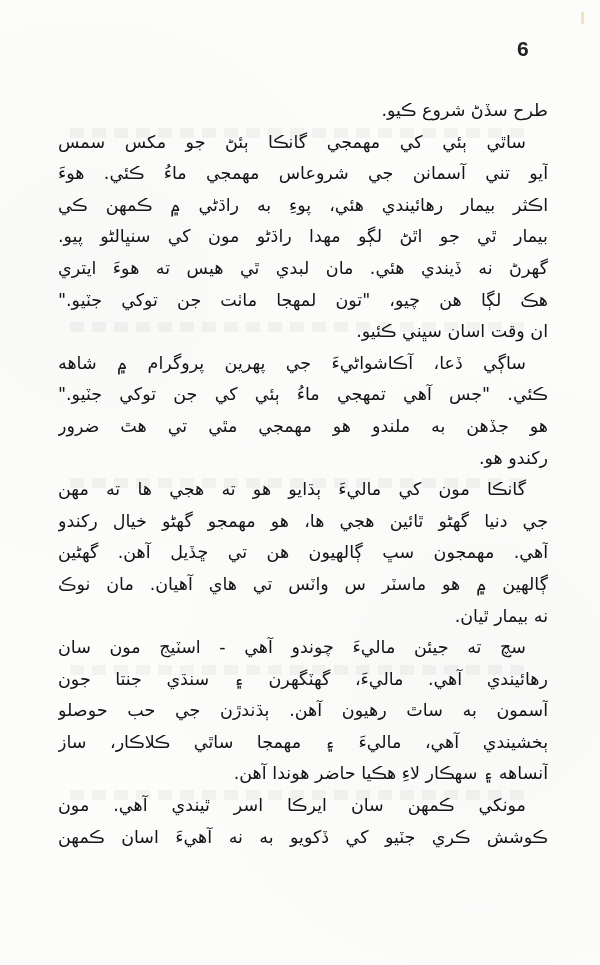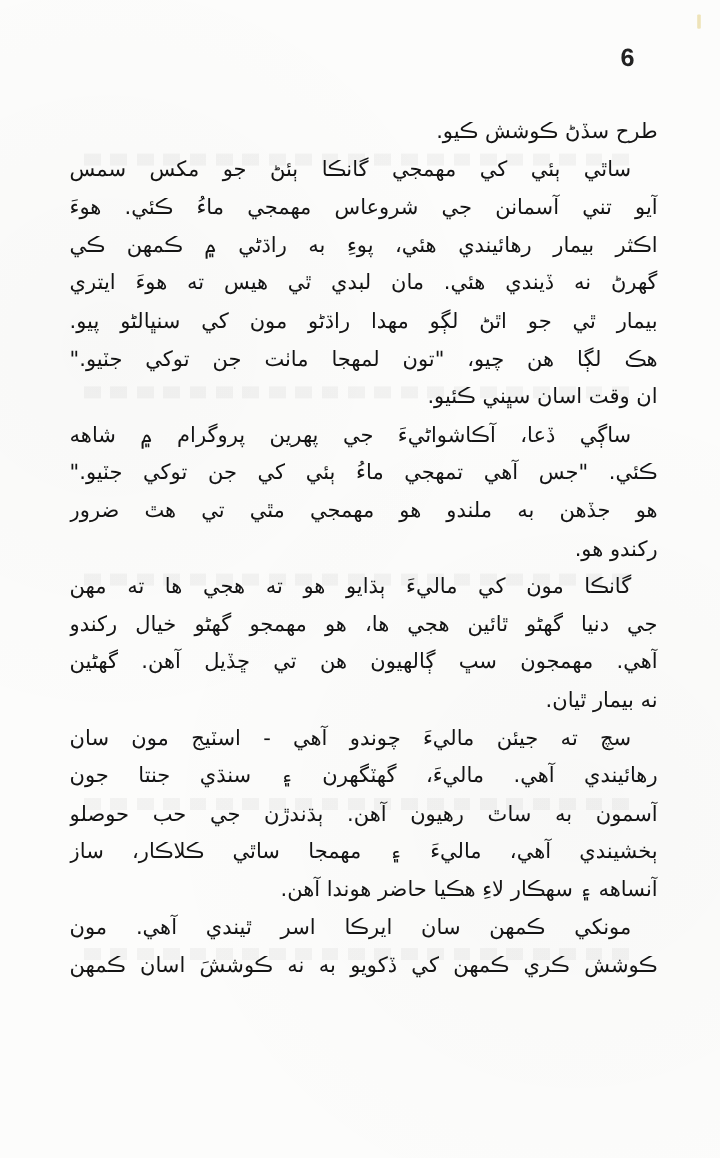--- a/index.html
+++ b/index.html
@@ -87,37 +87,38 @@
   <div class="scan-mark"></div>
   <div class="page-number">6</div>
 
   <div class="bleed" style="top:128px;"></div>
   <div class="bleed" style="top:322px;"></div>
   <div class="bleed" style="top:478px;"></div>
   <div class="bleed" style="top:665px;"></div>
   <div class="bleed" style="top:790px;"></div>
 
   <div class="text-block" id="text-block">
-      <span class="line last">طرح سڏڻ ڪوشش ڪيو.</span>
+      <span class="line last">طرح سڏڻ شروع ڪيو.</span>
       <span class="line indent">ساٿي ٻئي کي مهمجي گانڪا ٻئڻ جو مکس سمس</span>
       <span class="line">آيو تني آسمانن جي شروعاس مهمجي ماءُ ڪئي. هوءَ</span>
       <span class="line">اڪثر بيمار رهائيندي هئي، پوءِ به راڌڻي ۾ ڪمهن ڪي</span>
+      <span class="line">بيمار ٿي جو اٿڻ لڳو مهدا راڌڻو مون کي سنڀالڻو پيو.</span>
       <span class="line">گهرڻ نه ڏيندي هئي. مان لبدي ٿي هيس ته هوءَ ايتري</span>
-      <span class="line">بيمار ٿي جو اٿڻ لڳو مهدا راڌڻو مون کي سنڀالڻو پيو.</span>
       <span class="line">هڪ لڳا هن چيو، "تون لمهجا ماٺت جن توکي جٽيو."</span>
       <span class="line last">ان وقت اسان سڀني ڪئيو.</span>
       <span class="line indent">ساڳي ڏعا، آڪاشواڻيءَ جي پهرين پروگرام ۾ شاهه</span>
       <span class="line">ڪئي. "جس آهي تمهجي ماءُ ٻئي کي جن توکي جٽيو."</span>
       <span class="line">هو جڏهن به ملندو هو مهمجي مٿي تي هٿ ضرور</span>
       <span class="line last">رکندو هو.</span>
       <span class="line indent">گانڪا مون کي ماليءَ ٻڌايو هو ته هجي ها ته مهن</span>
       <span class="line">جي دنيا گهڻو ٿائين هجي ها، هو مهمجو گهڻو خيال رکندو</span>
       <span class="line">آهي. مهمجون سڀ ڳالهيون هن تي ڇڏيل آهن. گهڻين</span>
+      <span class="line">ڳالهين ۾ هو ماسٽر س واٽس تي هاي آهيان. مان نوڪ</span>
       <span class="line last">نه بيمار ٿيان.</span>
       <span class="line indent">سچ ته جيئن ماليءَ چوندو آهي - اسٽيج مون سان</span>
       <span class="line">رهائيندي آهي. ماليءَ، گهٽگهرن ۽ سنڌي جنتا جون</span>
       <span class="line">آسمون به ساٿ رهيون آهن. ٻڌندڙن جي حب حوصلو</span>
       <span class="line">ٻخشيندي آهي، ماليءَ ۽ مهمجا ساٿي ڪلاڪار، ساز</span>
       <span class="line last">آنساهه ۽ سهڪار لاءِ هڪيا حاضر هوندا آهن.</span>
       <span class="line indent">مونکي ڪمهن سان ايرڪا اسر ٿيندي آهي. مون</span>
-      <span class="line">ڪوشش ڪري ڪمهن کي ڏکويو به نه ڪوششَ اسان ڪمهن</span>
+      <span class="line">ڪوشش ڪري جٽيو کي ڏکويو به نه آهيءَ اسان ڪمهن</span>
     </div>
 </div>
 
 </body></html>

